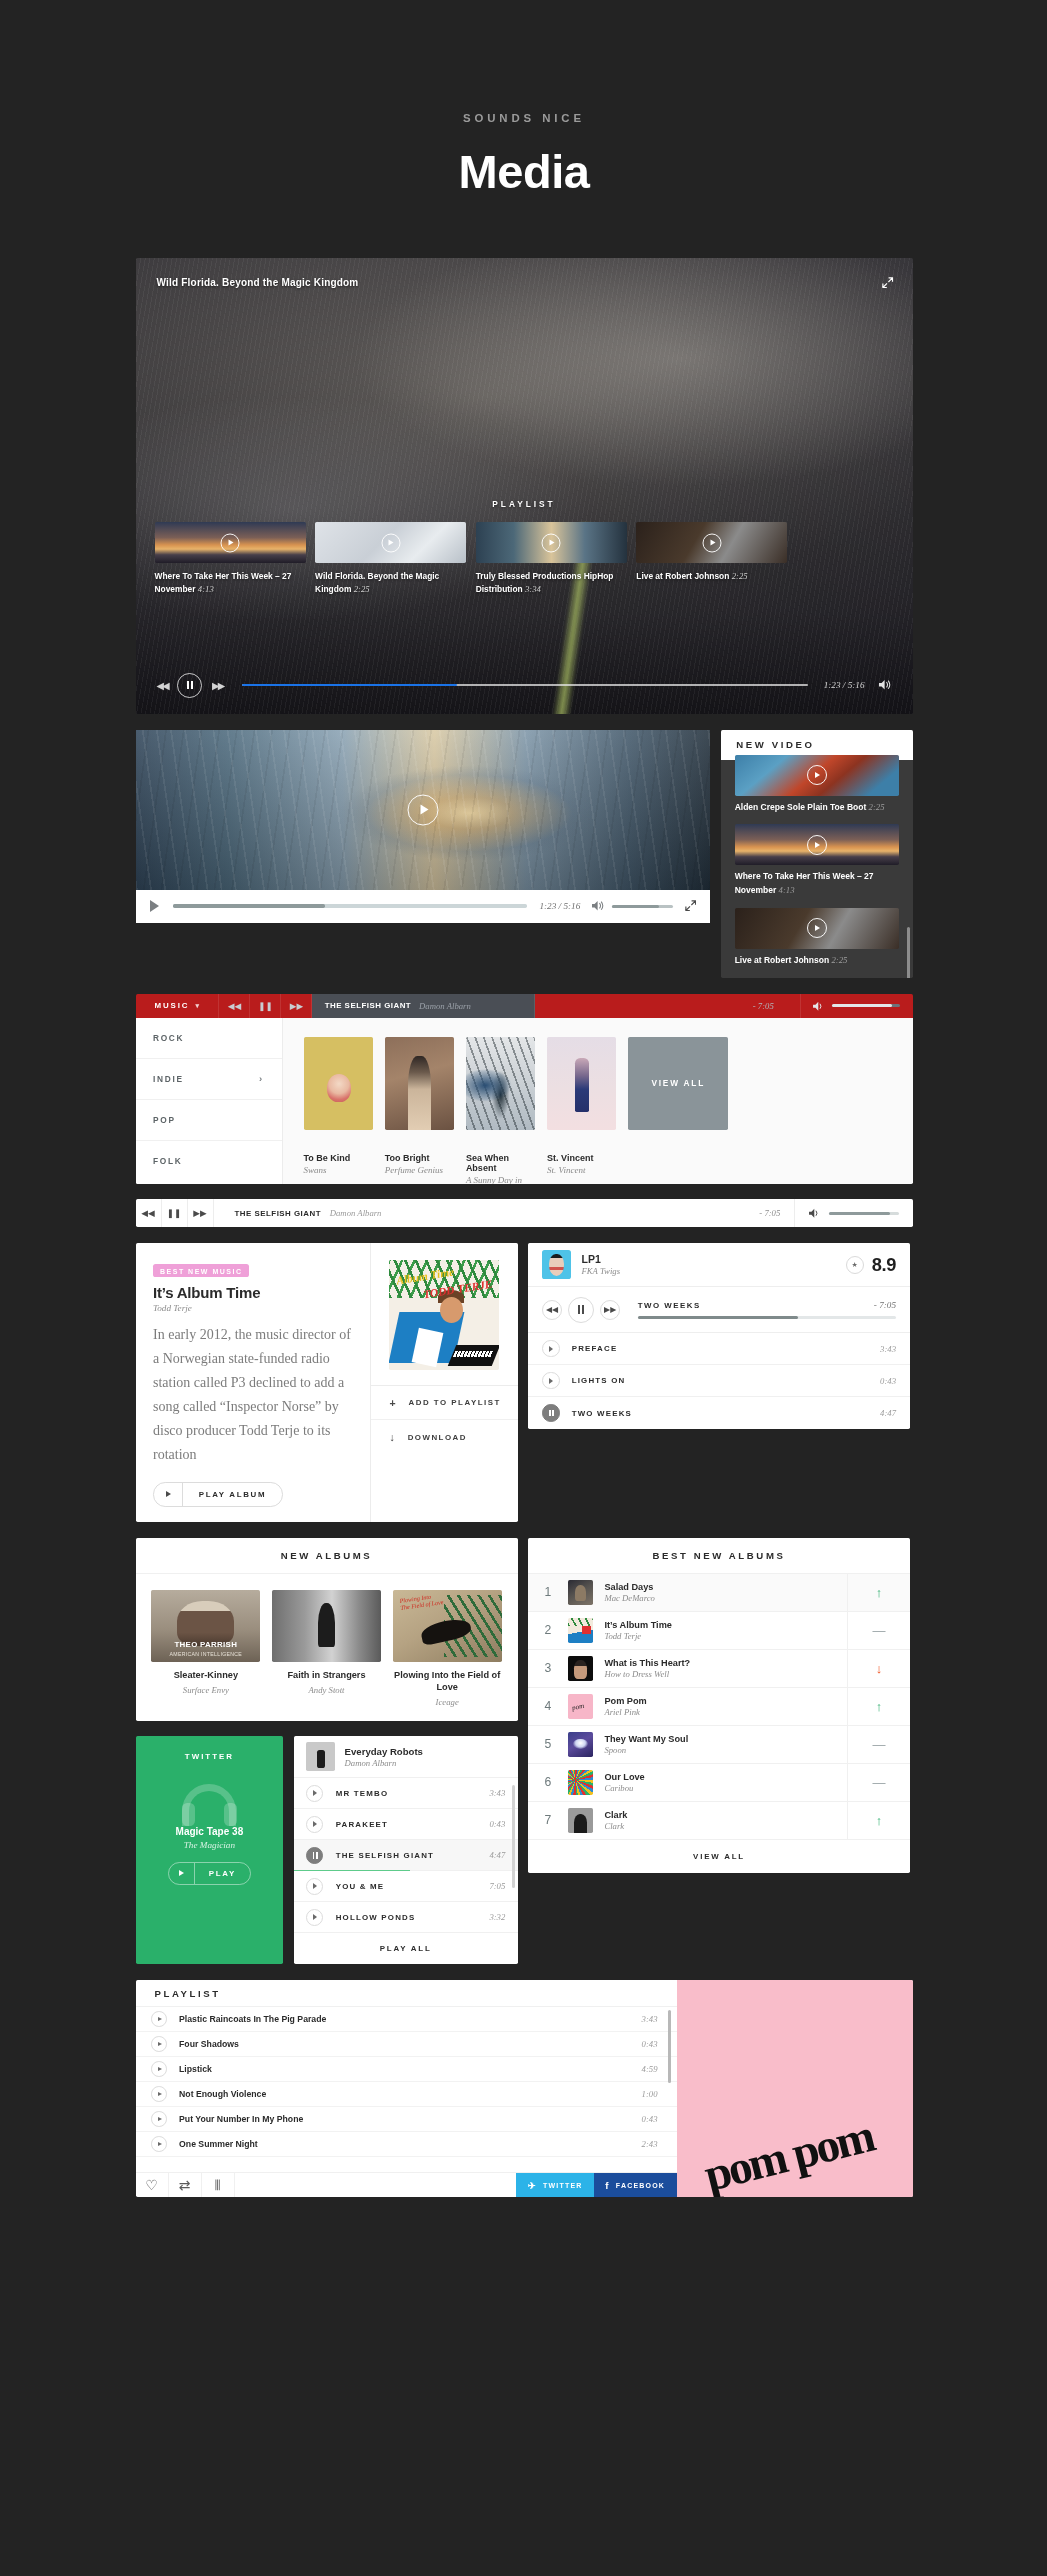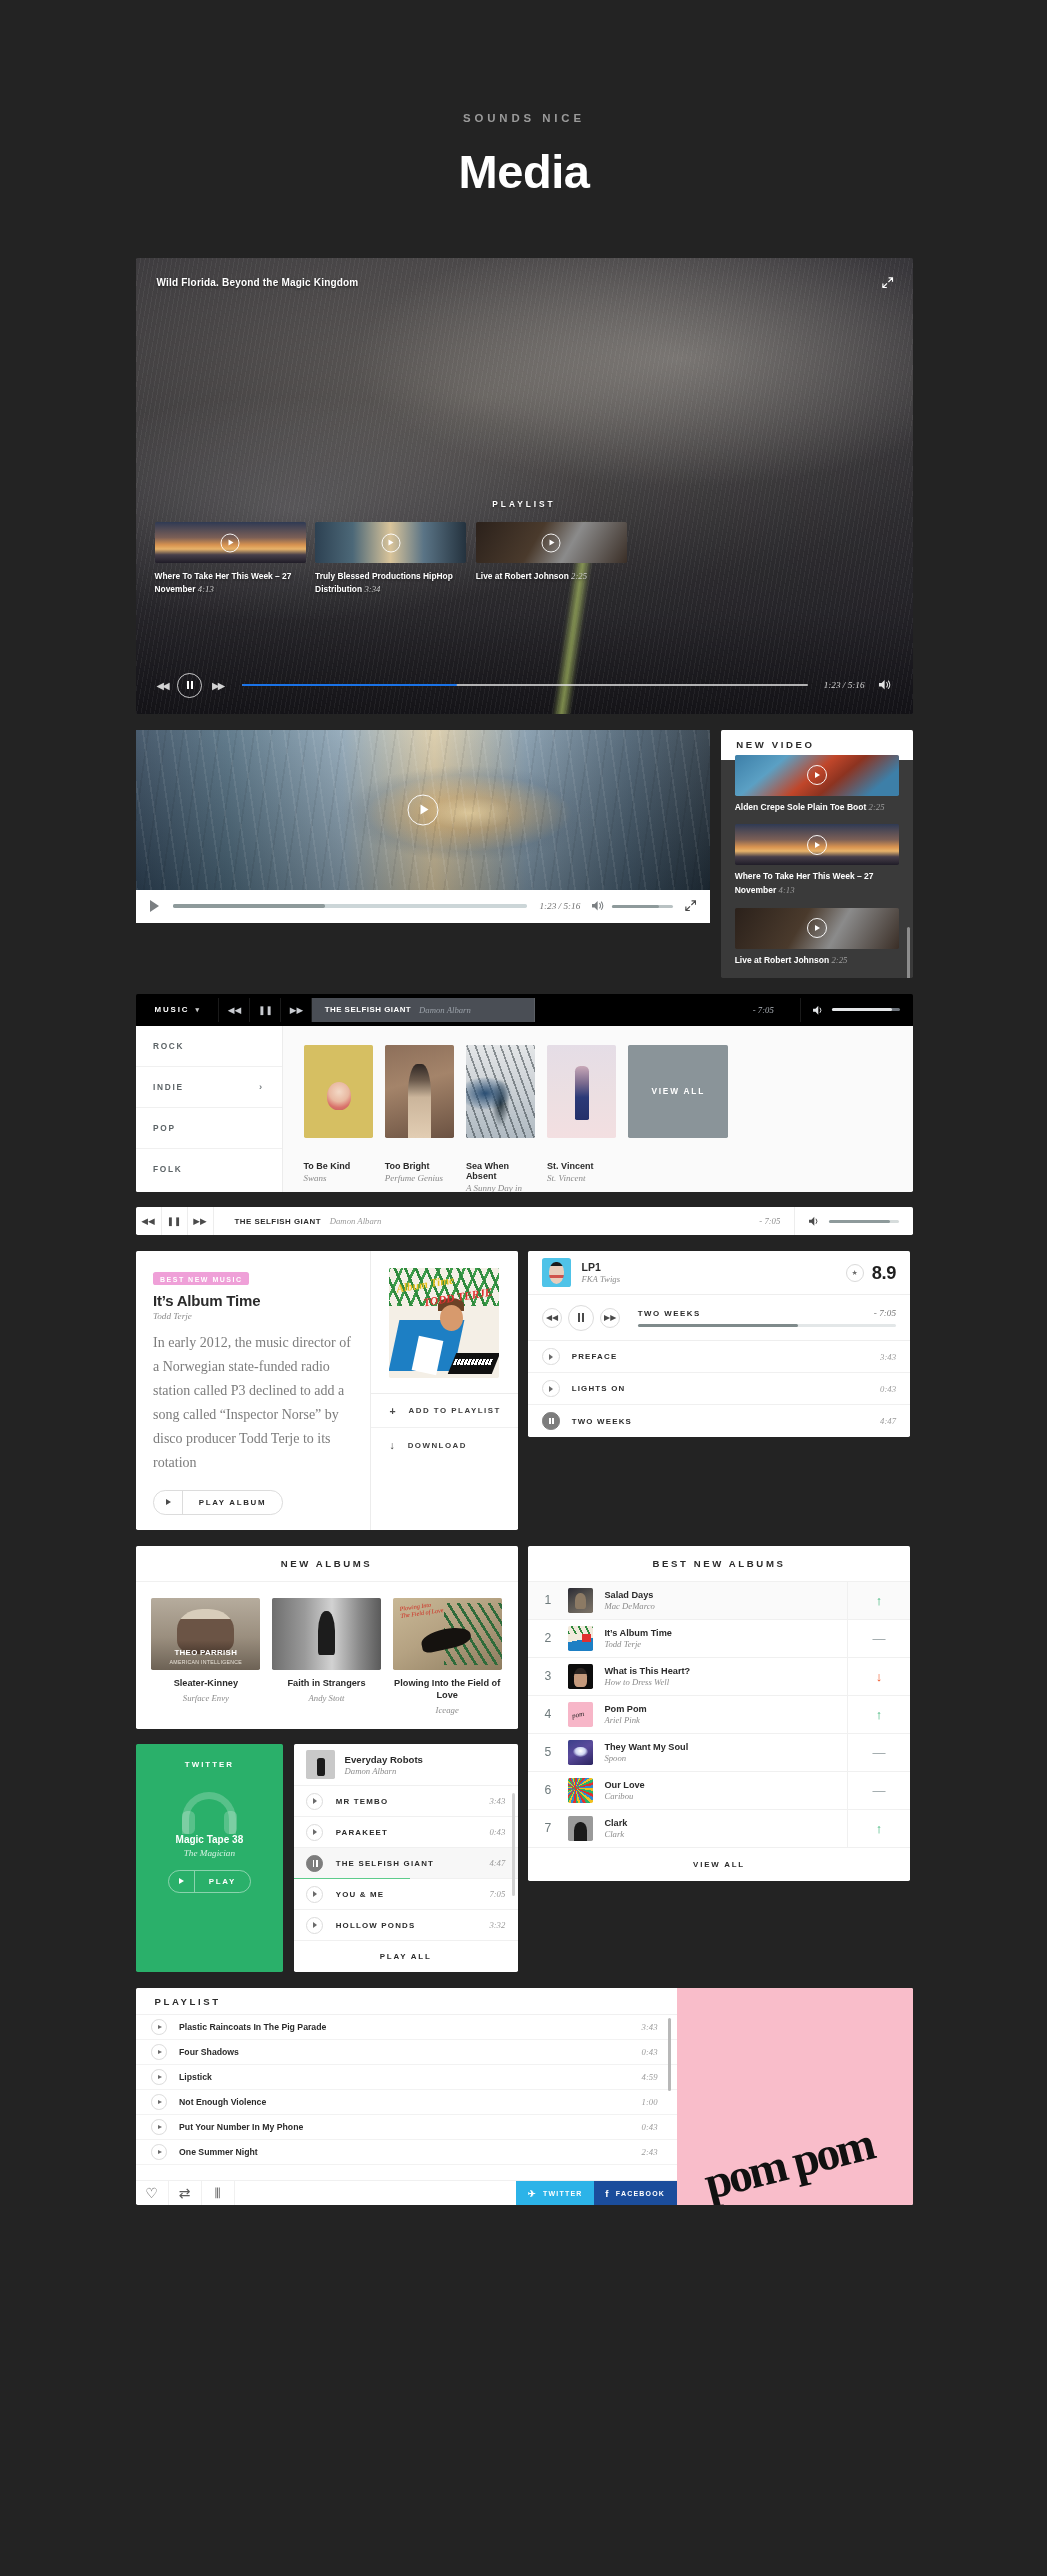--- a/index.html
+++ b/index.html
@@ -137,21 +137,21 @@
   .nv-thumb { height:41px; border-radius:1.7px; position:relative; overflow:hidden; }
   .nv-thumb .pbtn { position:absolute; left:50%; top:50%; transform:translate(-50%,-50%); width:20px;height:20px;border:1.1px solid rgba(255,255,255,.95);border-radius:50%;display:flex;align-items:center;justify-content:center;}
   .nv-thumb .pbtn i { width:0;height:0;border-left:5.2px solid #fff;border-top:3.5px solid transparent;border-bottom:3.5px solid transparent;margin-left:1.7px;}
   .th-bridge { background:linear-gradient(140deg,#3d7fa8 0%,#5ba0c4 25%,#c0462a 48%,#8d3320 62%,#3d7fa8 85%); }
   .nv-cap { color:#fff; font-size:8.5px; font-weight:700; line-height:1.6; margin-top:5.2px; }
   .nv-cap em { font-style:italic; font-weight:400; font-family:"Liberation Serif",serif; color:#9d9d9d; font-size:8.7px; }
   .nv-scroll { position:absolute; right:2.6px; top:197px; width:2.6px; height:68px; background:#8c8c8c; border-radius:1.7px; cursor:pointer; }
 
   
   .mus { margin-top:15.7px; border-radius:1.7px; overflow:hidden; }
-  .mus-bar { height:32px; background:#000000; display:flex; align-items:center; color:#fff; }
+  .mus-bar { height:24px; background:#b91c1c; display:flex; align-items:center; color:#fff; }
   .mb-cell { height:24.5px; display:flex; align-items:center; padding:0 12.2px; border-right:0.9px solid rgba(255,255,255,.10); }
   .mb-lbl { font-size:7.9px; letter-spacing:1.9px; font-weight:700; padding:0 17.5px 0 19px; }
   .mb-chev { margin-left:6.1px; font-size:7px; opacity:.8; }
   .mb-ctl { width:31px; justify-content:center; color:#c9ccd1; cursor:pointer; font-size:8.7px; }
   .mb-track { flex:0 0 223px; background:#4a4e55; font-size:7.9px; letter-spacing:0.5px; font-weight:700; }
   .mb-track em { font-family:"Liberation Serif",serif; font-style:italic; font-weight:400; color:#9aa0a8; margin-left:7.9px; font-size:8.7px; letter-spacing:0; }
   .mb-spacer { flex:1; border-right:0.9px solid rgba(255,255,255,.10); }
   .mb-time { font-family:"Liberation Serif",serif; font-style:italic; font-size:8.7px; color:#b3b8bf; padding-right:14px; margin-left:auto; }
   .mb-vol { padding:0 12.2px; border-right:none; }
   .mb-volbar { width:68px; height:3.1px; background:#6d737b; border-radius:1.7px; margin-left:7px; position:relative; }
@@ -385,20 +385,28 @@
       <div class="pl-row">
         <div class="pl-item">
           <div class="pl-thumb th-sunset">
               <div class="pbtn">
                 <i></i>
               </div>
             </div>
           <div class="pl-cap"><span>Where To Take Her This Week – 27 November</span> <em>4:13</em></div>
         </div>
         <div class="pl-item">
+          <div class="pl-thumb th-white">
+              <div class="pbtn">
+                <i></i>
+              </div>
+            </div>
+          <div class="pl-cap"><span>Wild Florida. Beyond the Magic Kingdom</span> <em>2:25</em></div>
+        </div>
+        <div class="pl-item">
           <div class="pl-thumb th-tunnel">
               <div class="pbtn">
                 <i></i>
               </div>
             </div>
           <div class="pl-cap"><span>Truly Blessed Productions HipHop Distribution</span> <em>3:34</em></div>
         </div>
         <div class="pl-item">
           <div class="pl-thumb th-dark">
               <div class="pbtn">

